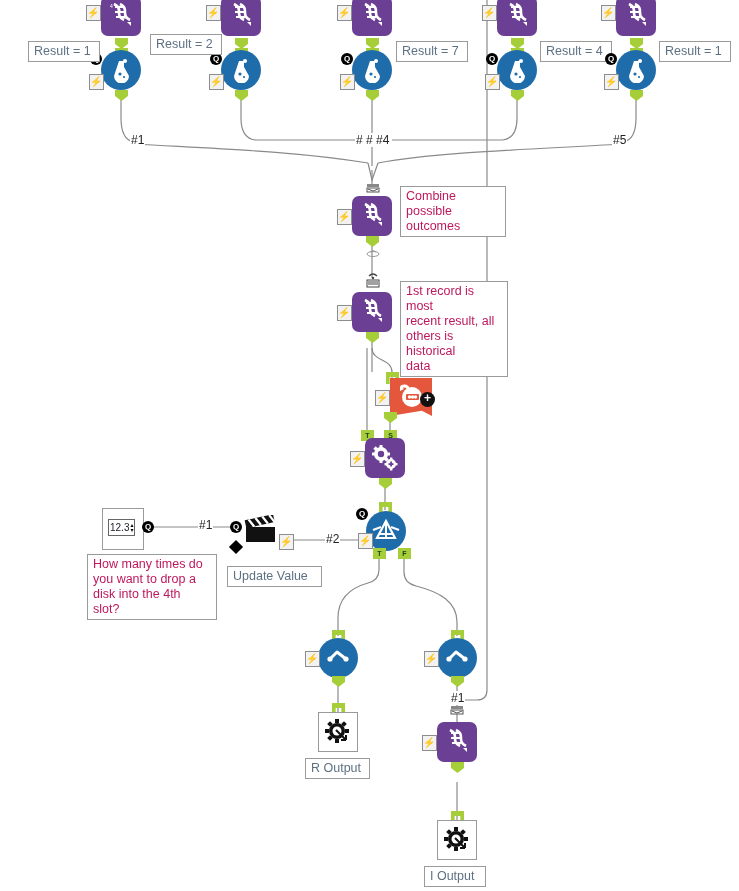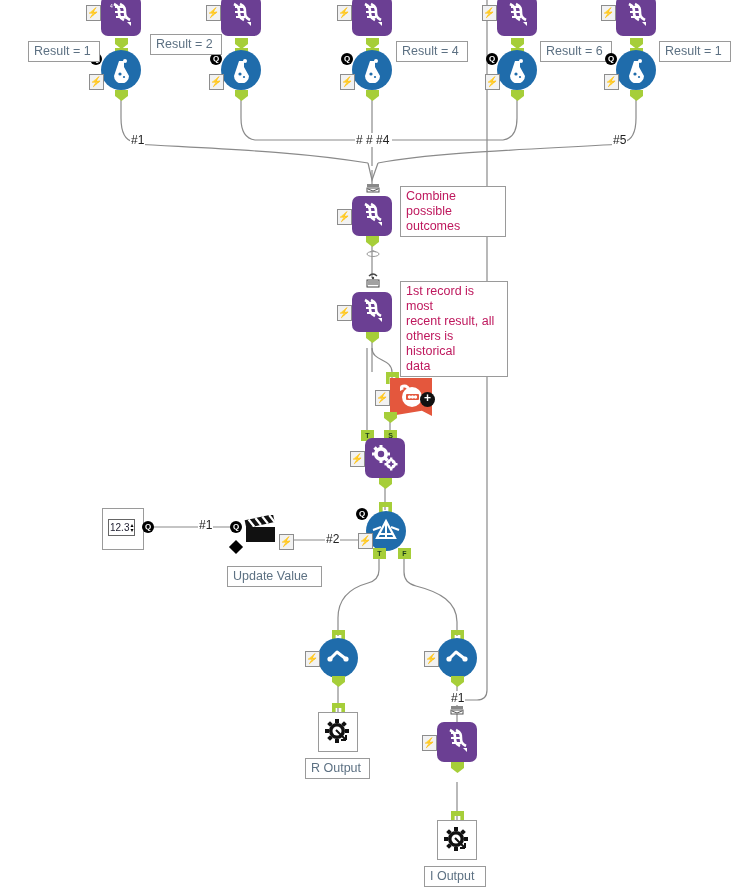--- a/index.html
+++ b/index.html
@@ -208,21 +208,21 @@
     <svg width="26" height="26" viewBox="0 0 26 26">
       <circle cx="17" cy="4" r="2" fill="#fff"></circle>
       <path d="M11 4 h5 v6 l5 9 a5 5 0 0 1 -15 0 z" fill="#fff"></path>
       <circle cx="12" cy="17" r="1.6" fill="#1f6cab"></circle>
       <circle cx="16" cy="20" r="1.1" fill="#1f6cab"></circle>
     </svg>
   </div>
   <div class="badge-q" style="left:341px;top:53px;">Q</div>
   <div class="badge-bolt" style="left:340px;top:74px;">⚡</div>
   <div class="port" style="left:366px;top:90px;"></div>
-  <div class="lbl" style="left:396px;top:41px;width:72px;">Result = 4</div>
+  <div class="lbl" style="left:396px;top:41px;width:72px;">Result = 7</div>
 
   <div class="abs node-purple" style="left:497px;top:-4px;">
     <svg width="30" height="30" viewBox="0 0 30 30">
       <path d="M8 3 C18 8,8 14,18 19 M14 3 C24 8,14 14,24 19" stroke="#fff" stroke-width="2.6" fill="none"></path>
       <path d="M9 6 h8 M9 11 h9 M10 16 h9" stroke="#fff" stroke-width="1.8"></path>
       <path d="M21 21 l4 0 l0 4 z" fill="#fff"></path>
     </svg>
   </div>
   <div class="badge-bolt" style="left:482px;top:5px;">⚡</div>
   <div class="port" style="left:511px;top:38px;"></div>
@@ -232,21 +232,21 @@
     <svg width="26" height="26" viewBox="0 0 26 26">
       <circle cx="17" cy="4" r="2" fill="#fff"></circle>
       <path d="M11 4 h5 v6 l5 9 a5 5 0 0 1 -15 0 z" fill="#fff"></path>
       <circle cx="12" cy="17" r="1.6" fill="#1f6cab"></circle>
       <circle cx="16" cy="20" r="1.1" fill="#1f6cab"></circle>
     </svg>
   </div>
   <div class="badge-q" style="left:486px;top:53px;">Q</div>
   <div class="badge-bolt" style="left:485px;top:74px;">⚡</div>
   <div class="port" style="left:511px;top:90px;"></div>
-  <div class="lbl" style="left:540px;top:41px;width:72px;">Result = 6</div>
+  <div class="lbl" style="left:540px;top:41px;width:72px;">Result = 4</div>
 
   <div class="abs node-purple" style="left:616px;top:-4px;">
     <svg width="30" height="30" viewBox="0 0 30 30">
       <path d="M8 3 C18 8,8 14,18 19 M14 3 C24 8,14 14,24 19" stroke="#fff" stroke-width="2.6" fill="none"></path>
       <path d="M9 6 h8 M9 11 h9 M10 16 h9" stroke="#fff" stroke-width="1.8"></path>
       <path d="M21 21 l4 0 l0 4 z" fill="#fff"></path>
     </svg>
   </div>
   <div class="badge-bolt" style="left:601px;top:5px;">⚡</div>
   <div class="port" style="left:630px;top:38px;"></div>
@@ -371,20 +371,24 @@
 
   <div class="abs node-numeric" style="left:102px;top:508px;"></div>
   <div class="spin-box" style="left:108px;top:519px;">
     <span class="v">12.3</span>
     <span class="spin-arrows">
       <span>▴</span>
       <span>▾</span>
     </span>
   </div>
   <div class="badge-q" style="left:142px;top:521px;">Q</div>
+  <div class="lbl note" style="left:87px;top:554px;width:130px;">How many times do
+you want to drop a
+disk into the 4th
+slot?</div>
   <div class="wlbl" style="left:198px;top:518px;">#1</div>
 
   <div class="badge-q" style="left:230px;top:521px;">Q</div>
   <div class="abs" style="left:243px;top:515px;">
     <svg width="36" height="32" viewBox="0 0 36 32">
       <g transform="rotate(-12 18 10)">
         <rect x="3" y="2" width="29" height="8" fill="#111"></rect>
         <path d="M7 2 l4 8 M14 2 l4 8 M21 2 l4 8 M28 2 l4 8" stroke="#fff" stroke-width="2.2"></path>
       </g>
       <rect x="3" y="12" width="29" height="15" fill="#111"></rect>

